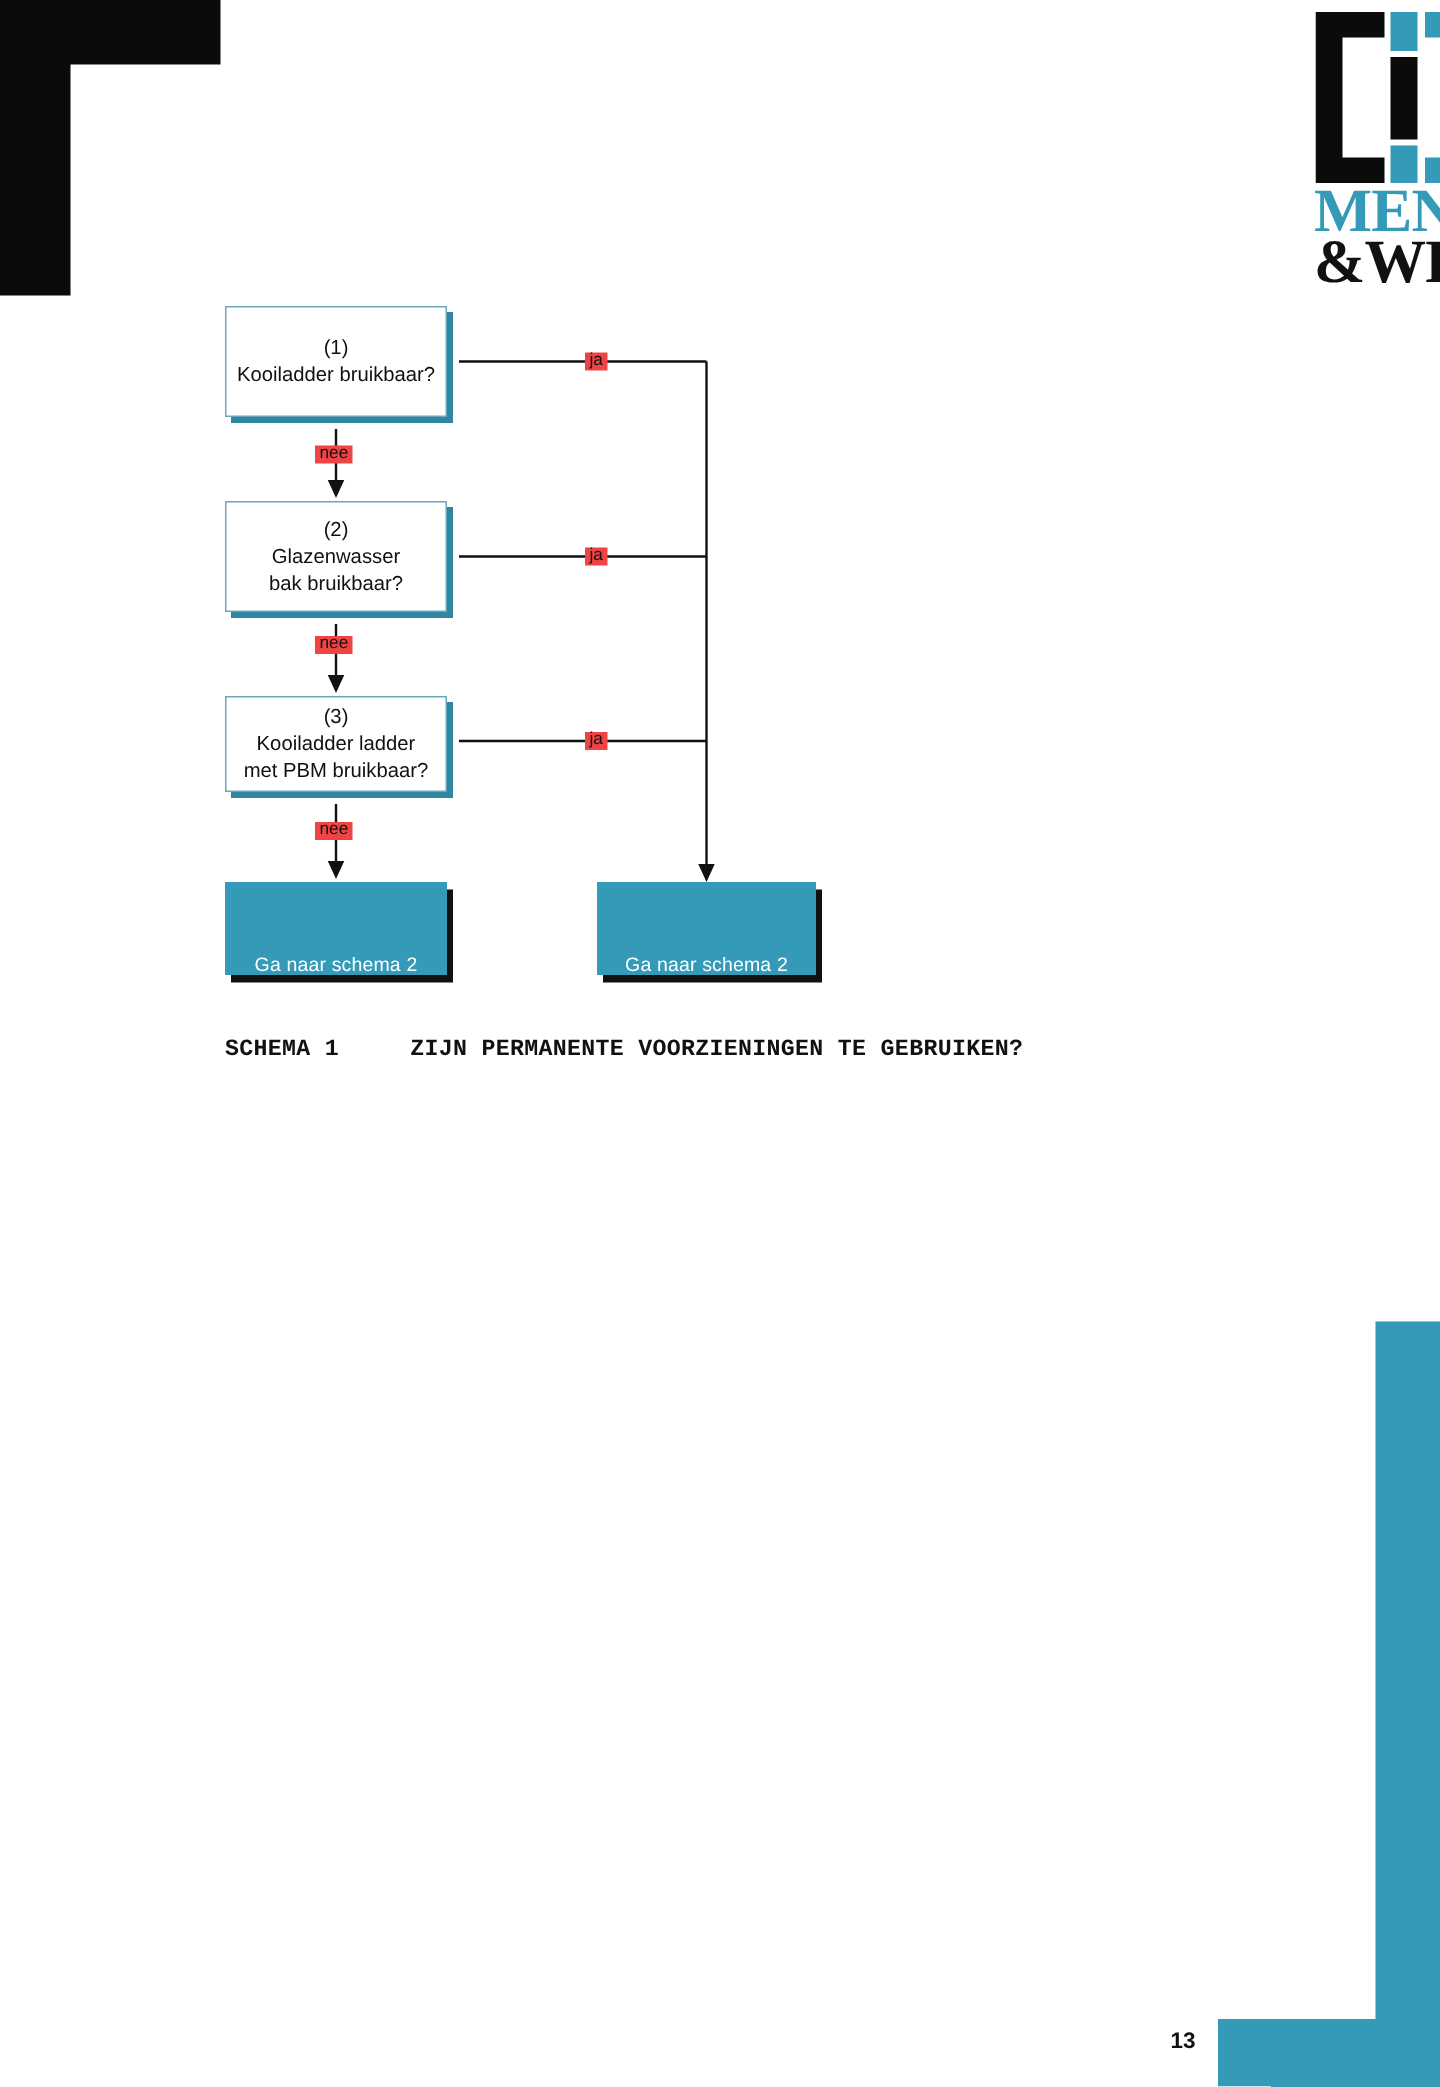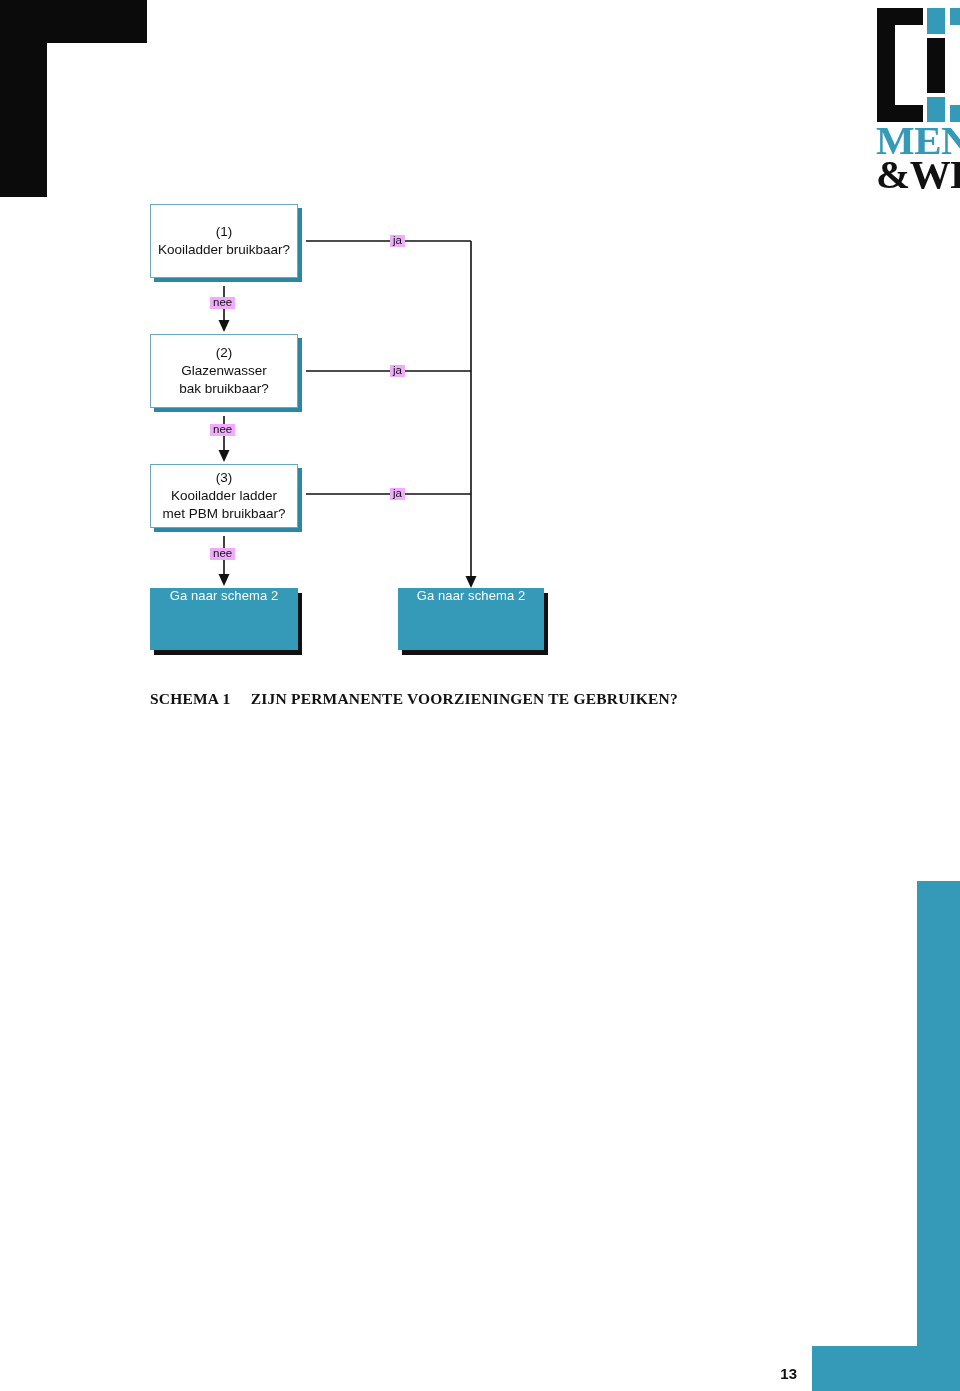--- a/index.html
+++ b/index.html
@@ -88,54 +88,54 @@
   .node-1 { left: 150px; top: 204px; width: 148px; height: 74px; }
   .node-2 { left: 150px; top: 334px; width: 148px; height: 74px; }
   .node-3 { left: 150px; top: 464px; width: 148px; height: 64px; }
 
   .endbox {
     position: absolute;
     box-sizing: border-box;
     background: #3599b8;
     box-shadow: 4px 5px 0 0 #111111;
     display: flex;
-    align-items: flex-start;
+    align-items: flex-end;
     justify-content: center;
     color: #ffffff;
     font-size: 13px;
     letter-spacing: 0.1px;
   }
   .endbox-left  { left: 150px; top: 588px; width: 148px; height: 62px; }
   .endbox-right { left: 398px; top: 588px; width: 146px; height: 62px; }
 
   .flow-label {
     position: absolute;
     font-size: 11.5px;
     color: #111111;
-    background: #f0abfc;
+    background: #ef4444;
     padding: 0 3px;
     line-height: 1;
   }
 
   .caption {
     position: absolute;
     left: 150px;
     top: 690px;
-    font-family: Liberation Serif, serif;
+    font-family: Liberation Mono, monospace;
     font-weight: bold;
     font-size: 15.5px;
     letter-spacing: 0.2px;
     color: #111111;
     white-space: pre;
   }
 
   .pagenum {
     position: absolute;
     right: 163px;
-    bottom: 9px;
+    bottom: 22px;
     font-family: "Liberation Sans", sans-serif;
     font-weight: bold;
     font-size: 15px;
     color: #111111;
   }
 
   svg.lines { position: absolute; left: 0; top: 0; width: 960px; height: 760px; pointer-events: none; }
 </style>
 </head>
 <body>

